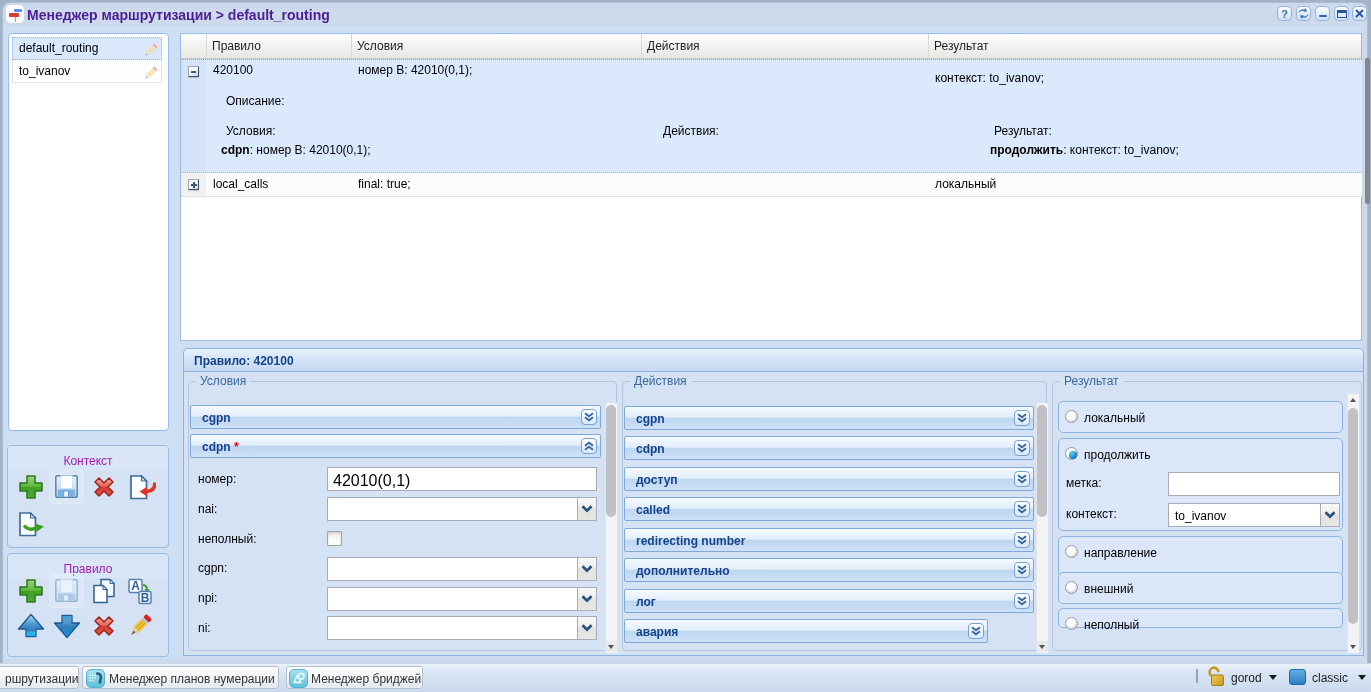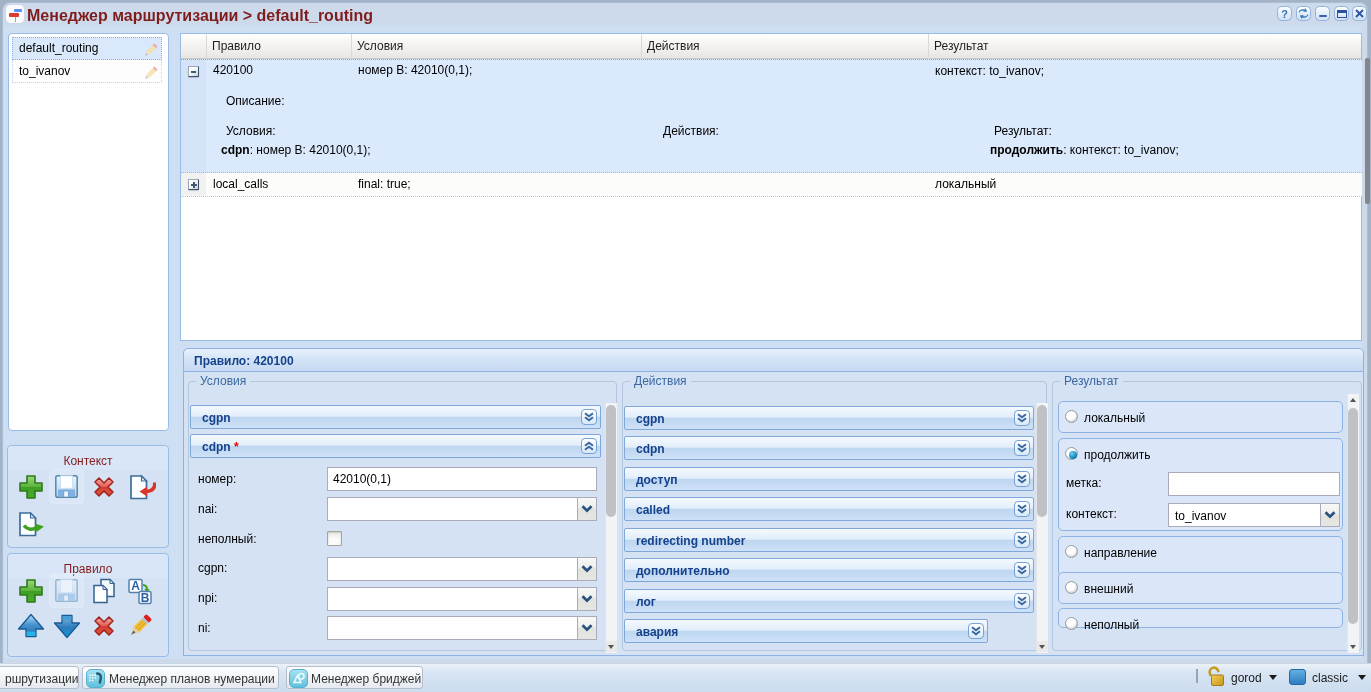--- a/index.html
+++ b/index.html
@@ -1,21 +1,21 @@
 <!DOCTYPE html>
 <html><head><meta charset="utf-8">
 <style>
 *{margin:0;padding:0;box-sizing:border-box}
 html,body{width:1371px;height:692px;overflow:hidden}
 body{font-family:"Liberation Sans",sans-serif;background:#a3b2c4;position:relative;font-size:12px;color:#000}
 .abs{position:absolute}
 
 #win{position:absolute;left:2px;top:2px;width:1366px;height:661px;background:#ccdaeb;border-radius:8px 8px 0 0;border:1px solid #aabdd6;border-bottom:none}
 #winbody{position:absolute;left:4px;top:26px;width:1358px;height:633px;background:#cfdff3}
-#title{position:absolute;left:27px;top:7px;font-size:16px;font-weight:bold;color:#7f1d1d}
+#title{position:absolute;left:27px;top:7px;font-size:14px;font-weight:bold;color:#4c1d95}
 
 .tool{position:absolute;top:6px;width:15px;height:15px;border:1px solid #94b2dc;border-radius:4.5px;background:linear-gradient(#feffff,#e4effb 45%,#cfe0f4)}
 
 .bpanel{position:absolute;background:#fff;border:1px solid #99bbe8;border-radius:4px}
 
 #grid{position:absolute;left:180px;top:33px;width:1182px;height:308px;background:#fff;border:1px solid #99bbe8;border-radius:0}
 #ghead{position:absolute;left:0;top:0;width:100%;height:25px;background:linear-gradient(#fefefd,#f3f1ef 55%,#e8e6e3);border-bottom:1px solid #c9c9c7}
 .gcol{position:absolute;top:0;height:25px;border-left:1px solid #dbd9d6;padding:5px 0 0 5px;font-size:12px;color:#1e1e1e}
 .row1{position:absolute;left:0;top:25px;width:1181px;height:114px;background:#dbe9fc;border-top:1px dotted #7da2d8;border-bottom:1px dotted #a0b7dc}
 .row2{position:absolute;left:0;top:139px;width:1181px;height:24px;background:#fcfcfb;border-bottom:1px dotted #b7c8e2}
@@ -26,34 +26,34 @@
 #bp-h span{position:absolute;left:10px;top:5px;font-size:12px;font-weight:bold;color:#15428b}
 #bp-b{position:absolute;left:183px;top:372px;width:1181px;height:284px;background:#d5e2f4;border:1px solid #8cb2e3;border-top:none;overflow:hidden}
 .fieldset{position:absolute;border:1px solid #b3c6dd;border-radius:4px}
 .legend{position:absolute;top:-8px;left:7px;background:#d5e2f4;padding:0 4px;font-size:12px;color:#3a689f}
 
 .bar{position:absolute;height:24px;border:1px solid #7fa7da;border-radius:2px;background:linear-gradient(#f4f9fe,#e2eefb 46%,#bed6f0 52%,#cee1f7);}
 .bar b{position:absolute;left:11px;top:5px;font-size:12px;color:#15428b}
 .chev{position:absolute;right:3px;top:3px;width:16px;height:16px;border:1px solid #78a1d4;border-radius:4px;background:linear-gradient(#ffffff,#eaf3fc 55%,#d7e8f8)}
 
 .flabel{position:absolute;font-size:12px;color:#000}
-.tinput{position:absolute;background:#fff;border:1px solid #a9abb8;font-size:12px;padding:4px 0 12px 5px}
+.tinput{position:absolute;background:#fff;border:1px solid #a9abb8;font-size:16px;padding:4px 0 12px 5px}
 .combo{position:absolute;background:#fff;border:1px solid #a9abb8}
 .trigger{position:absolute;right:0;top:0;bottom:0;width:19px;border-left:1px solid #a9abb8;background:linear-gradient(#f8f8f7,#eeeeec 45%,#e2e2de 50%,#e6e6e2)}
 
 .sbar{position:absolute;width:12px;background:#f2f3f5;border-left:1px solid #e2e4e8}
 .sthumb{position:absolute;left:1px;width:10px;background:#bfc1c5;border-radius:5px}
 .sarr{position:absolute;left:2px;width:0;height:0;border-left:4px solid transparent;border-right:4px solid transparent}
 
 .rbox{position:absolute;left:1058px;width:285px;border:1px solid #8cb2e3;border-radius:5px;background:#dbe7f8}
 .radio{position:absolute;left:6px;width:13px;height:13px;border-radius:50%;background:radial-gradient(circle at 42% 38%,#ffffff 42%,#e3e4e5 62%,#b4b6b8 88%,#a5a7a9);border:1px solid #989b9e}
 .rlabel{position:absolute;left:25px;font-size:12px}
 
 .sidep{position:absolute;left:7px;width:162px;background:#d4e2f4;border:1px solid #99bbe8;border-radius:4px}
-.sidehead{height:24px;text-align:center;font-size:12px;color:#7f1d1d;padding-top:8px;background:#d9e6f7;border-radius:4px 4px 0 0}
+.sidehead{height:24px;text-align:center;font-size:12px;color:#a21caf;padding-top:8px;background:#d9e6f7;border-radius:4px 4px 0 0}
 
 #taskbar{position:absolute;left:0;top:663px;width:1371px;height:29px;background:linear-gradient(#eaf1f9,#d7e4f3 35%,#cbdcee);border-top:1px solid #c9d6e6}
 .task{position:absolute;top:666px;height:23px;border:1px solid #b6bec9;border-radius:3px;background:linear-gradient(#fdfdfe,#f0f3f7 60%,#e4e9f0);font-size:12px;color:#333;white-space:nowrap}
 .task .ti{position:absolute;top:1.5px;width:19px;height:19px;border-radius:5px;background:linear-gradient(#a7e2f0,#5fc0dc);border:1px solid #55b1cf}
 </style></head>
 <body>
 <div id="win"></div>
 <div id="winbody"></div>
 
 <div class="abs" id="titleicon" style="left:6px;top:5px;width:18px;height:18px;background:#fbfbfb;border-radius:4.5px;box-shadow:0 0 1px #c5ccd4">
@@ -125,21 +125,21 @@
 </div>
 <div class="expander" style="left:188px;top:66px">
     <div class="abs" style="left:2px;top:3.5px;width:5px;height:2px;background:#44576b"></div>
   </div>
 <div class="expander" style="left:188px;top:179px">
     <div class="abs" style="left:1.5px;top:3.5px;width:6px;height:2px;background:#44576b"></div>
     <div class="abs" style="left:3.5px;top:1.5px;width:2px;height:6px;background:#44576b"></div>
   </div>
 <div class="gt" style="left:213px;top:63px">420100</div>
 <div class="gt" style="left:358px;top:63px">номер B: 42010(0,1);</div>
-<div class="gt" style="left:935px;top:64px">контекст: to_ivanov;</div>
+<div class="gt" style="left:935px;top:71px">контекст: to_ivanov;</div>
 <div class="gt" style="left:226px;top:94px">Описание:</div>
 <div class="gt" style="left:226px;top:124px">Условия:</div>
 <div class="gt" style="left:663px;top:124px">Действия:</div>
 <div class="gt" style="left:994px;top:124px">Результат:</div>
 <div class="gt" style="left:221px;top:143px"><b>cdpn</b>: номер B: 42010(0,1);</div>
 <div class="gt" style="left:990px;top:143px"><b>продолжить</b>: контекст: to_ivanov;</div>
 <div class="gt" style="left:213px;top:177px">local_calls</div>
 <div class="gt" style="left:358px;top:177px">final: true;</div>
 <div class="gt" style="left:935px;top:177px">локальный</div>
 

